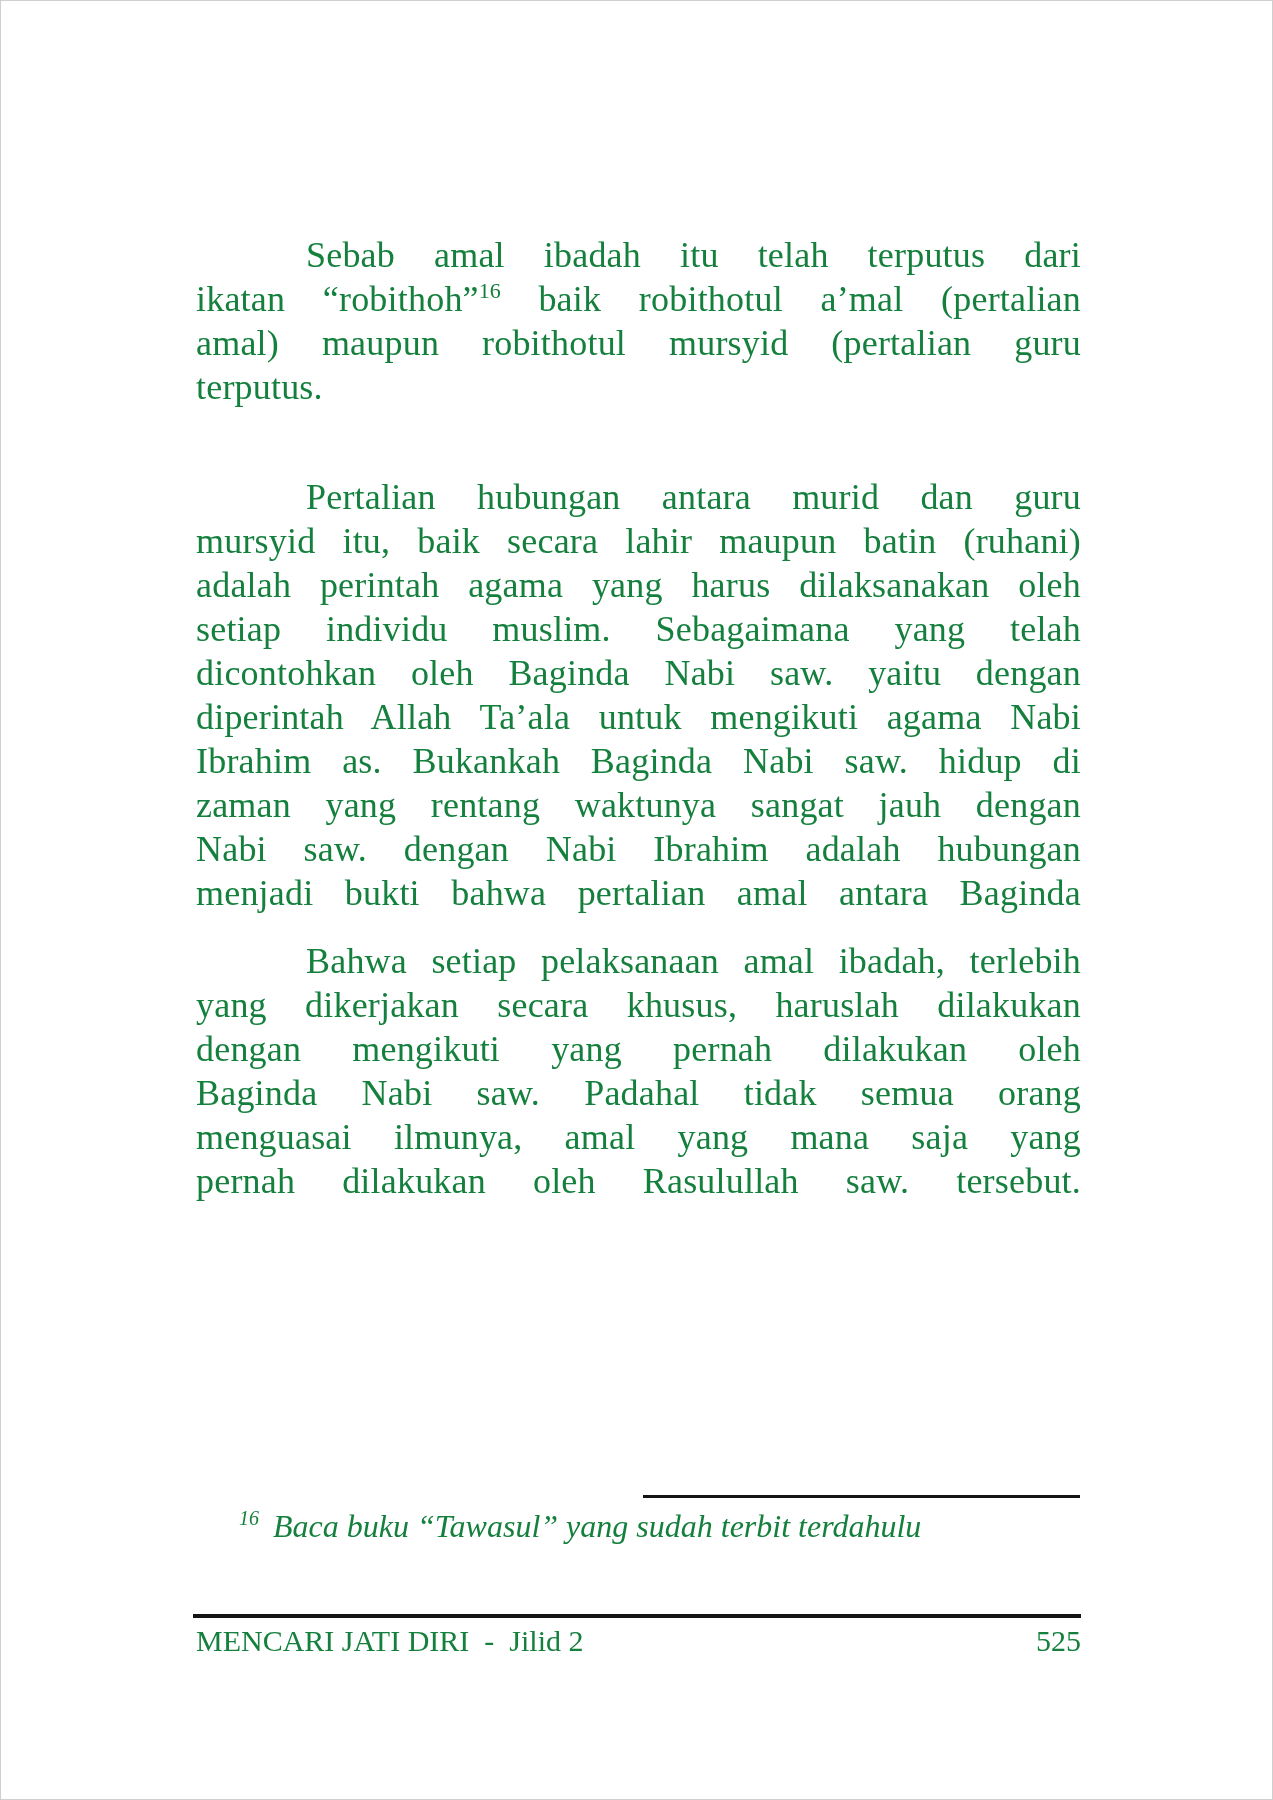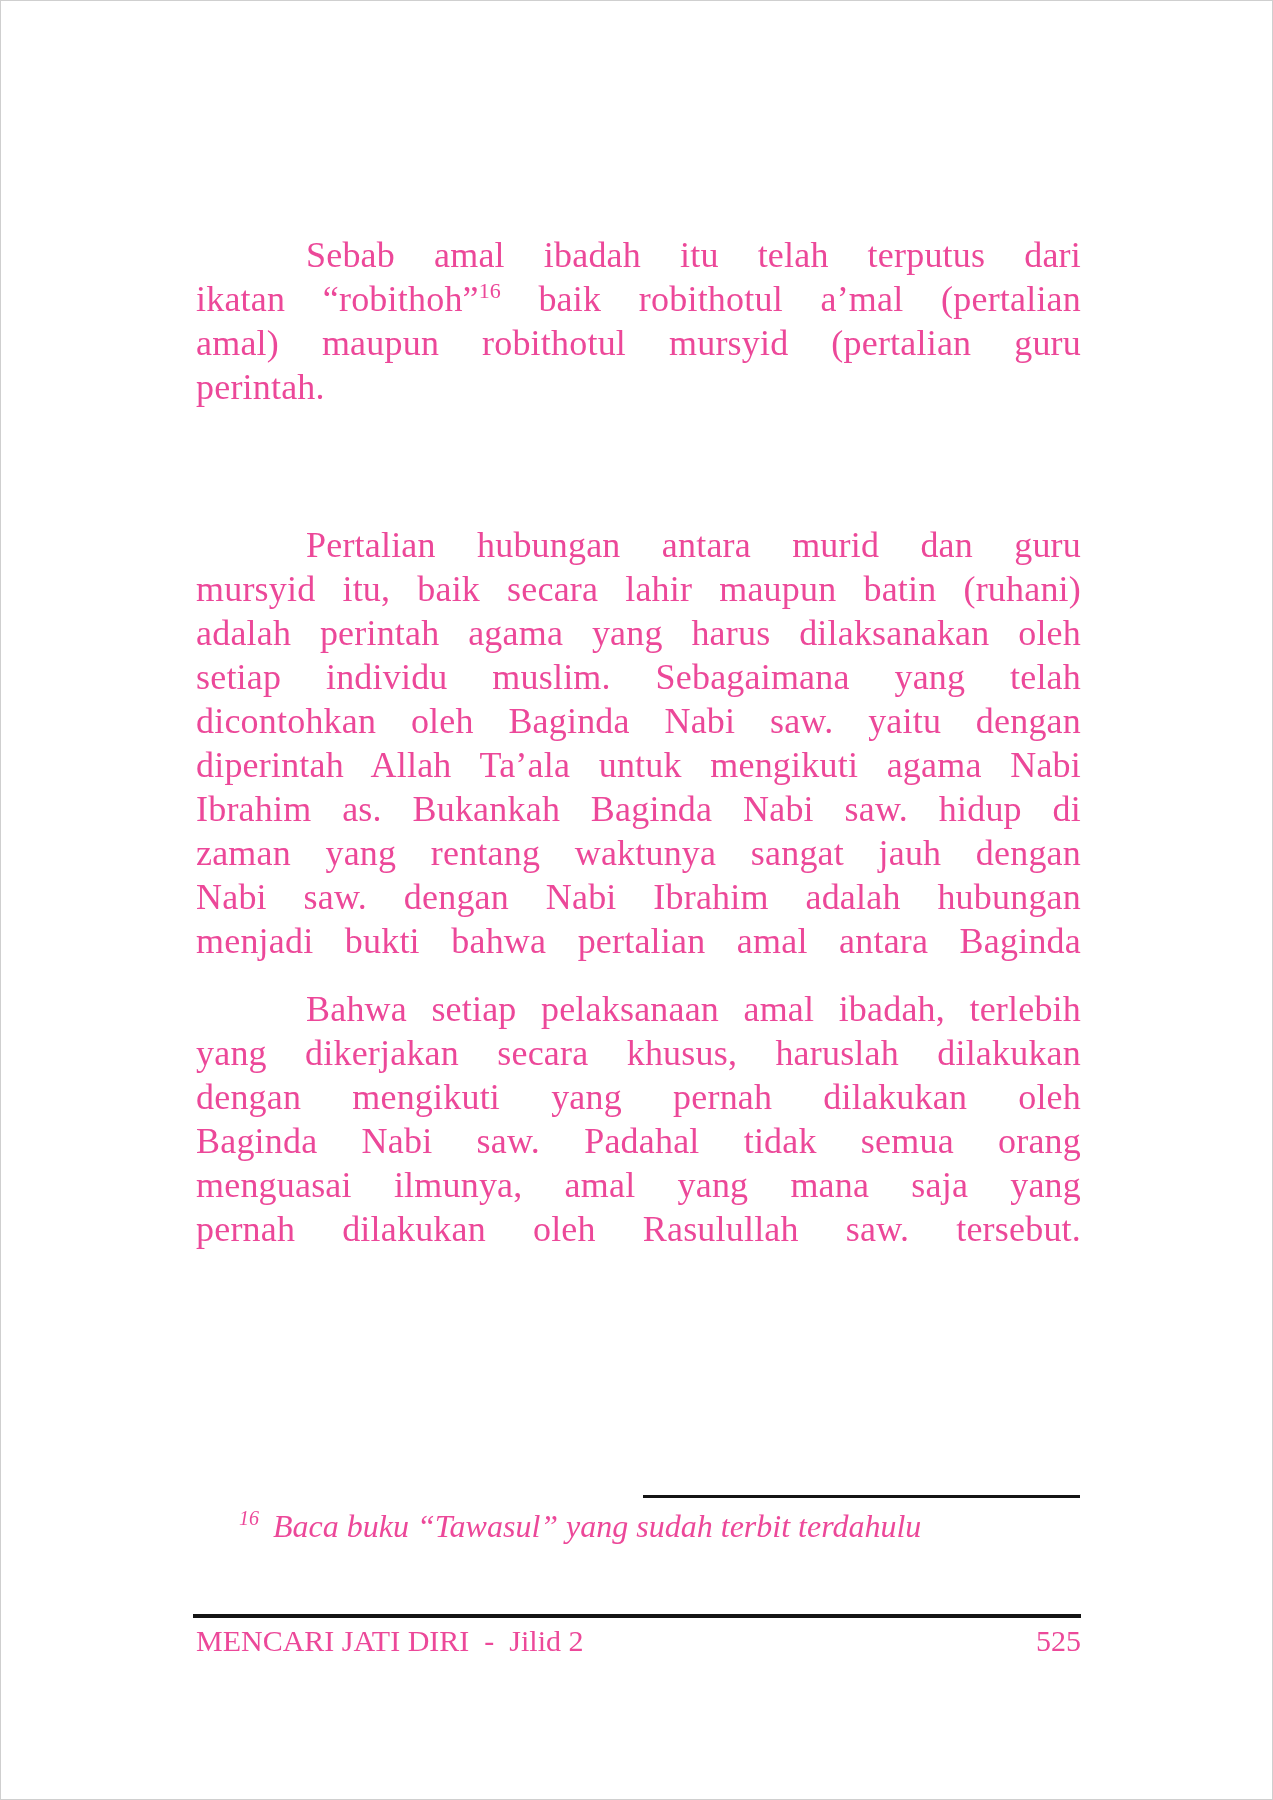--- a/index.html
+++ b/index.html
@@ -1,30 +1,30 @@
 <!DOCTYPE html>
 <html><head>
 <meta charset="utf-8">
 <style>
   html,body{margin:0;padding:0;}
   body{width:1273px;height:1800px;background:#f4f4f4;}
   .page{
     position:relative;width:1273px;height:1800px;background:#ffffff;
     box-sizing:border-box;border:1px solid #cfcfcf;
-    font-family:"Liberation Serif","DejaVu Serif",serif;color:#ec4899;
+    font-family:"Liberation Serif","DejaVu Serif",serif;color:#15803d;
     overflow:hidden;
   }
   .content{
     position:absolute;left:195px;top:232px;width:885px;
     font-size:36px;line-height:44px;letter-spacing:0.2px;
   }
   .line{text-align:justify;text-align-last:justify;-moz-text-align-last:justify;}
   .line.lastline{text-align-last:left;-moz-text-align-last:left;}
   .line.indent{text-indent:110px;}
-  .para-2{margin-top:114px;}
+  .para-2{margin-top:66px;}
   .para-3{margin-top:24px;}
   sup.fn-ref{font-size:22px;line-height:0;vertical-align:super;letter-spacing:0;}
   .footnote-rule{position:absolute;left:642px;top:1494px;width:437px;height:0;border-top:3px solid #141414;}
   .footnote{
     position:absolute;left:195px;top:1505px;width:885px;box-sizing:border-box;
     padding-left:43px;font-size:32px;line-height:40px;font-style:italic;
   }
   .footnote sup{font-size:20px;line-height:0;vertical-align:super;margin-right:14px;}
   .footer-rule{position:absolute;left:192px;top:1613px;width:888px;height:0;border-top:4px solid #141414;}
   .footer{
@@ -38,21 +38,21 @@
 <body>
 
 <div class="page">
 
   <main class="content">
 
     <section class="para para-1">
       <div class="line indent">Sebab amal ibadah itu telah terputus dari</div>
       <div class="line"><span>ikatan “robithoh”</span><sup class="fn-ref">16</sup><span> baik robithotul a’mal (pertalian</span></div>
       <div class="line">amal) maupun robithotul mursyid (pertalian guru</div>
-      <div class="line lastline">perintah.</div>
+      <div class="line lastline">terputus.</div>
     </section>
 
     <section class="para para-2">
       <div class="line indent">Pertalian hubungan antara murid dan guru</div>
       <div class="line">mursyid itu, baik secara lahir maupun batin (ruhani)</div>
       <div class="line">adalah perintah agama yang harus dilaksanakan oleh</div>
       <div class="line">setiap individu muslim. Sebagaimana yang telah</div>
       <div class="line">dicontohkan oleh Baginda Nabi saw. yaitu dengan</div>
       <div class="line">diperintah Allah Ta’ala untuk mengikuti agama Nabi</div>
       <div class="line">Ibrahim as. Bukankah Baginda Nabi saw. hidup di</div>

